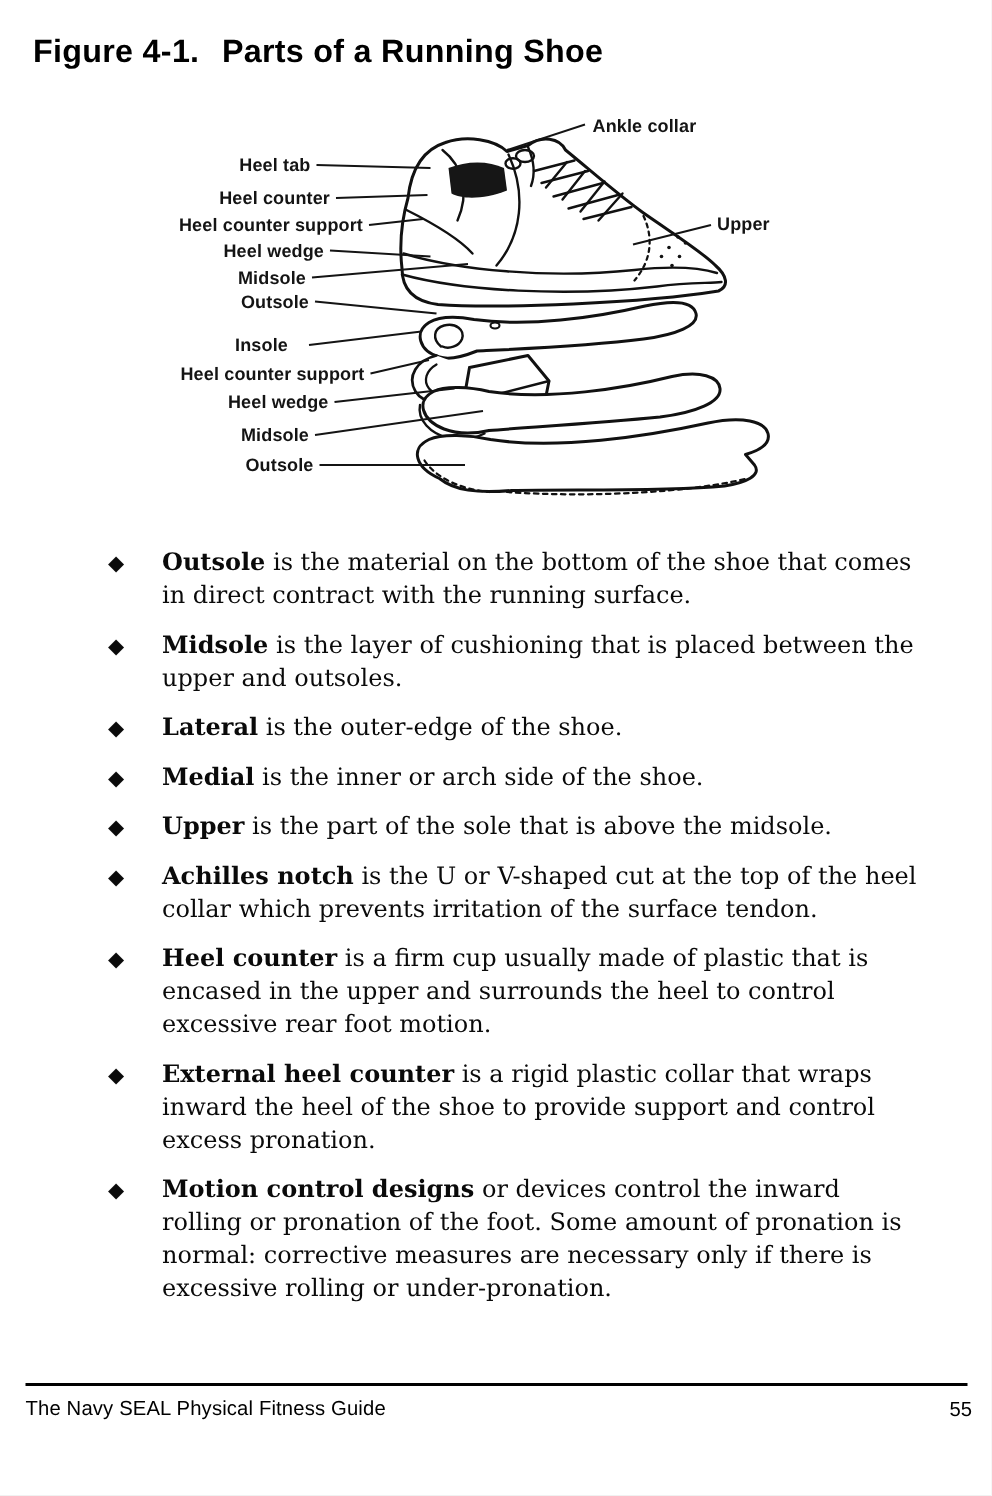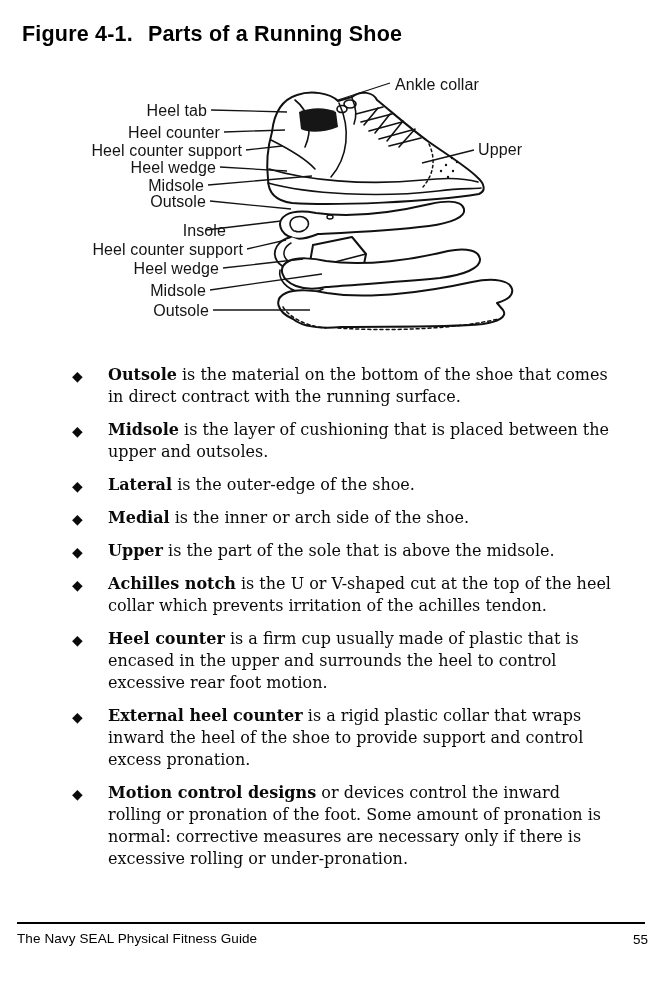--- a/index.html
+++ b/index.html
@@ -10,21 +10,21 @@
   }
   .fig-title {
     position:absolute; left:22px; top:22px;
     font-size:21.5px; font-weight:bold; letter-spacing:.2px; white-space:nowrap;
   }
   .fig-title .t2 { margin-left:15px; }
 
   .diagram { position:absolute; left:0; top:70px; width:661px; height:292px; }
   .diagram svg { position:absolute; left:0; top:0; }
   .dlabel {
-    position:absolute; font-size:16px; font-weight:normal; color:#141414;
+    position:absolute; font-size:12px; font-weight:bold; color:#141414;
     white-space:nowrap; letter-spacing:.1px; line-height:13px;
   }
 
   .terms { position:absolute; left:70px; top:364px; width:548px; }
   .terms h2 { margin:0 0 15px 0; font-size:23.5px; font-weight:bold; letter-spacing:.2px; }
   .terms ul {
     list-style:none; margin:0; padding:0;
     font-family:"DejaVu Serif", serif; font-size:16px; line-height:22px; color:#0a0a0a;
   }
   .terms li { position:relative; padding-left:38px; margin-bottom:11px; max-width:505px; }
@@ -128,35 +128,35 @@
 
     <div class="dlabel" style="left:395px; top:8px;">Ankle collar</div>
     <div class="dlabel" style="right:454px; top:34px;">Heel tab</div>
     <div class="dlabel" style="right:441px; top:56px;">Heel counter</div>
     <div class="dlabel" style="right:419px; top:74px;">Heel counter support</div>
     <div class="dlabel" style="right:445px; top:91px;">Heel wedge</div>
     <div class="dlabel" style="right:457px; top:109px;">Midsole</div>
     <div class="dlabel" style="right:455px; top:125px;">Outsole</div>
     <div class="dlabel" style="left:478px; top:73px;">Upper</div>
 
-    <div class="dlabel" style="right:435px; top:154px;">Insole</div>
+    <div class="dlabel" style="right:469px; top:154px;">Insole</div>
     <div class="dlabel" style="right:418px; top:173px;">Heel counter support</div>
     <div class="dlabel" style="right:442px; top:192px;">Heel wedge</div>
     <div class="dlabel" style="right:455px; top:214px;">Midsole</div>
     <div class="dlabel" style="right:452px; top:234px;">Outsole</div>
   </div>
 
   <div class="terms">
     <ul>
       <li><span class="bullet">◆</span><b>Outsole</b><span> is the material on the bottom of the shoe that comes in direct contract with the running surface.</span></li>
       <li><span class="bullet">◆</span><b>Midsole</b><span> is the layer of cushioning that is placed between the upper and outsoles.</span></li>
       <li><span class="bullet">◆</span><b>Lateral</b><span> is the outer-edge of the shoe.</span></li>
       <li><span class="bullet">◆</span><b>Medial</b><span> is the inner or arch side of the shoe.</span></li>
       <li><span class="bullet">◆</span><b>Upper</b><span> is the part of the sole that is above the midsole.</span></li>
-      <li><span class="bullet">◆</span><b>Achilles notch</b><span> is the U or V-shaped cut at the top of the heel collar which prevents irritation of the achilles tendon.</span></li>
+      <li><span class="bullet">◆</span><b>Achilles notch</b><span> is the U or V-shaped cut at the top of the heel collar which prevents irritation of the surface tendon.</span></li>
       <li><span class="bullet">◆</span><b>Heel counter</b><span> is a firm cup usually made of plastic that is encased in the upper and surrounds the heel to control excessive rear foot motion.</span></li>
       <li><span class="bullet">◆</span><b>External heel counter</b><span> is a rigid plastic collar that wraps inward the heel of the shoe to provide support and control excess pronation.</span></li>
       <li><span class="bullet">◆</span><b>Motion control designs</b><span> or devices control the inward rolling or pronation of the foot. Some amount of pronation is normal: corrective measures are necessary only if there is excessive rolling or under-pronation.</span></li>
     </ul>
   </div>
 
   <div class="footer-rule"></div>
   <div class="footer-left">The Navy SEAL Physical Fitness Guide</div>
   <div class="footer-page">55</div>
 

